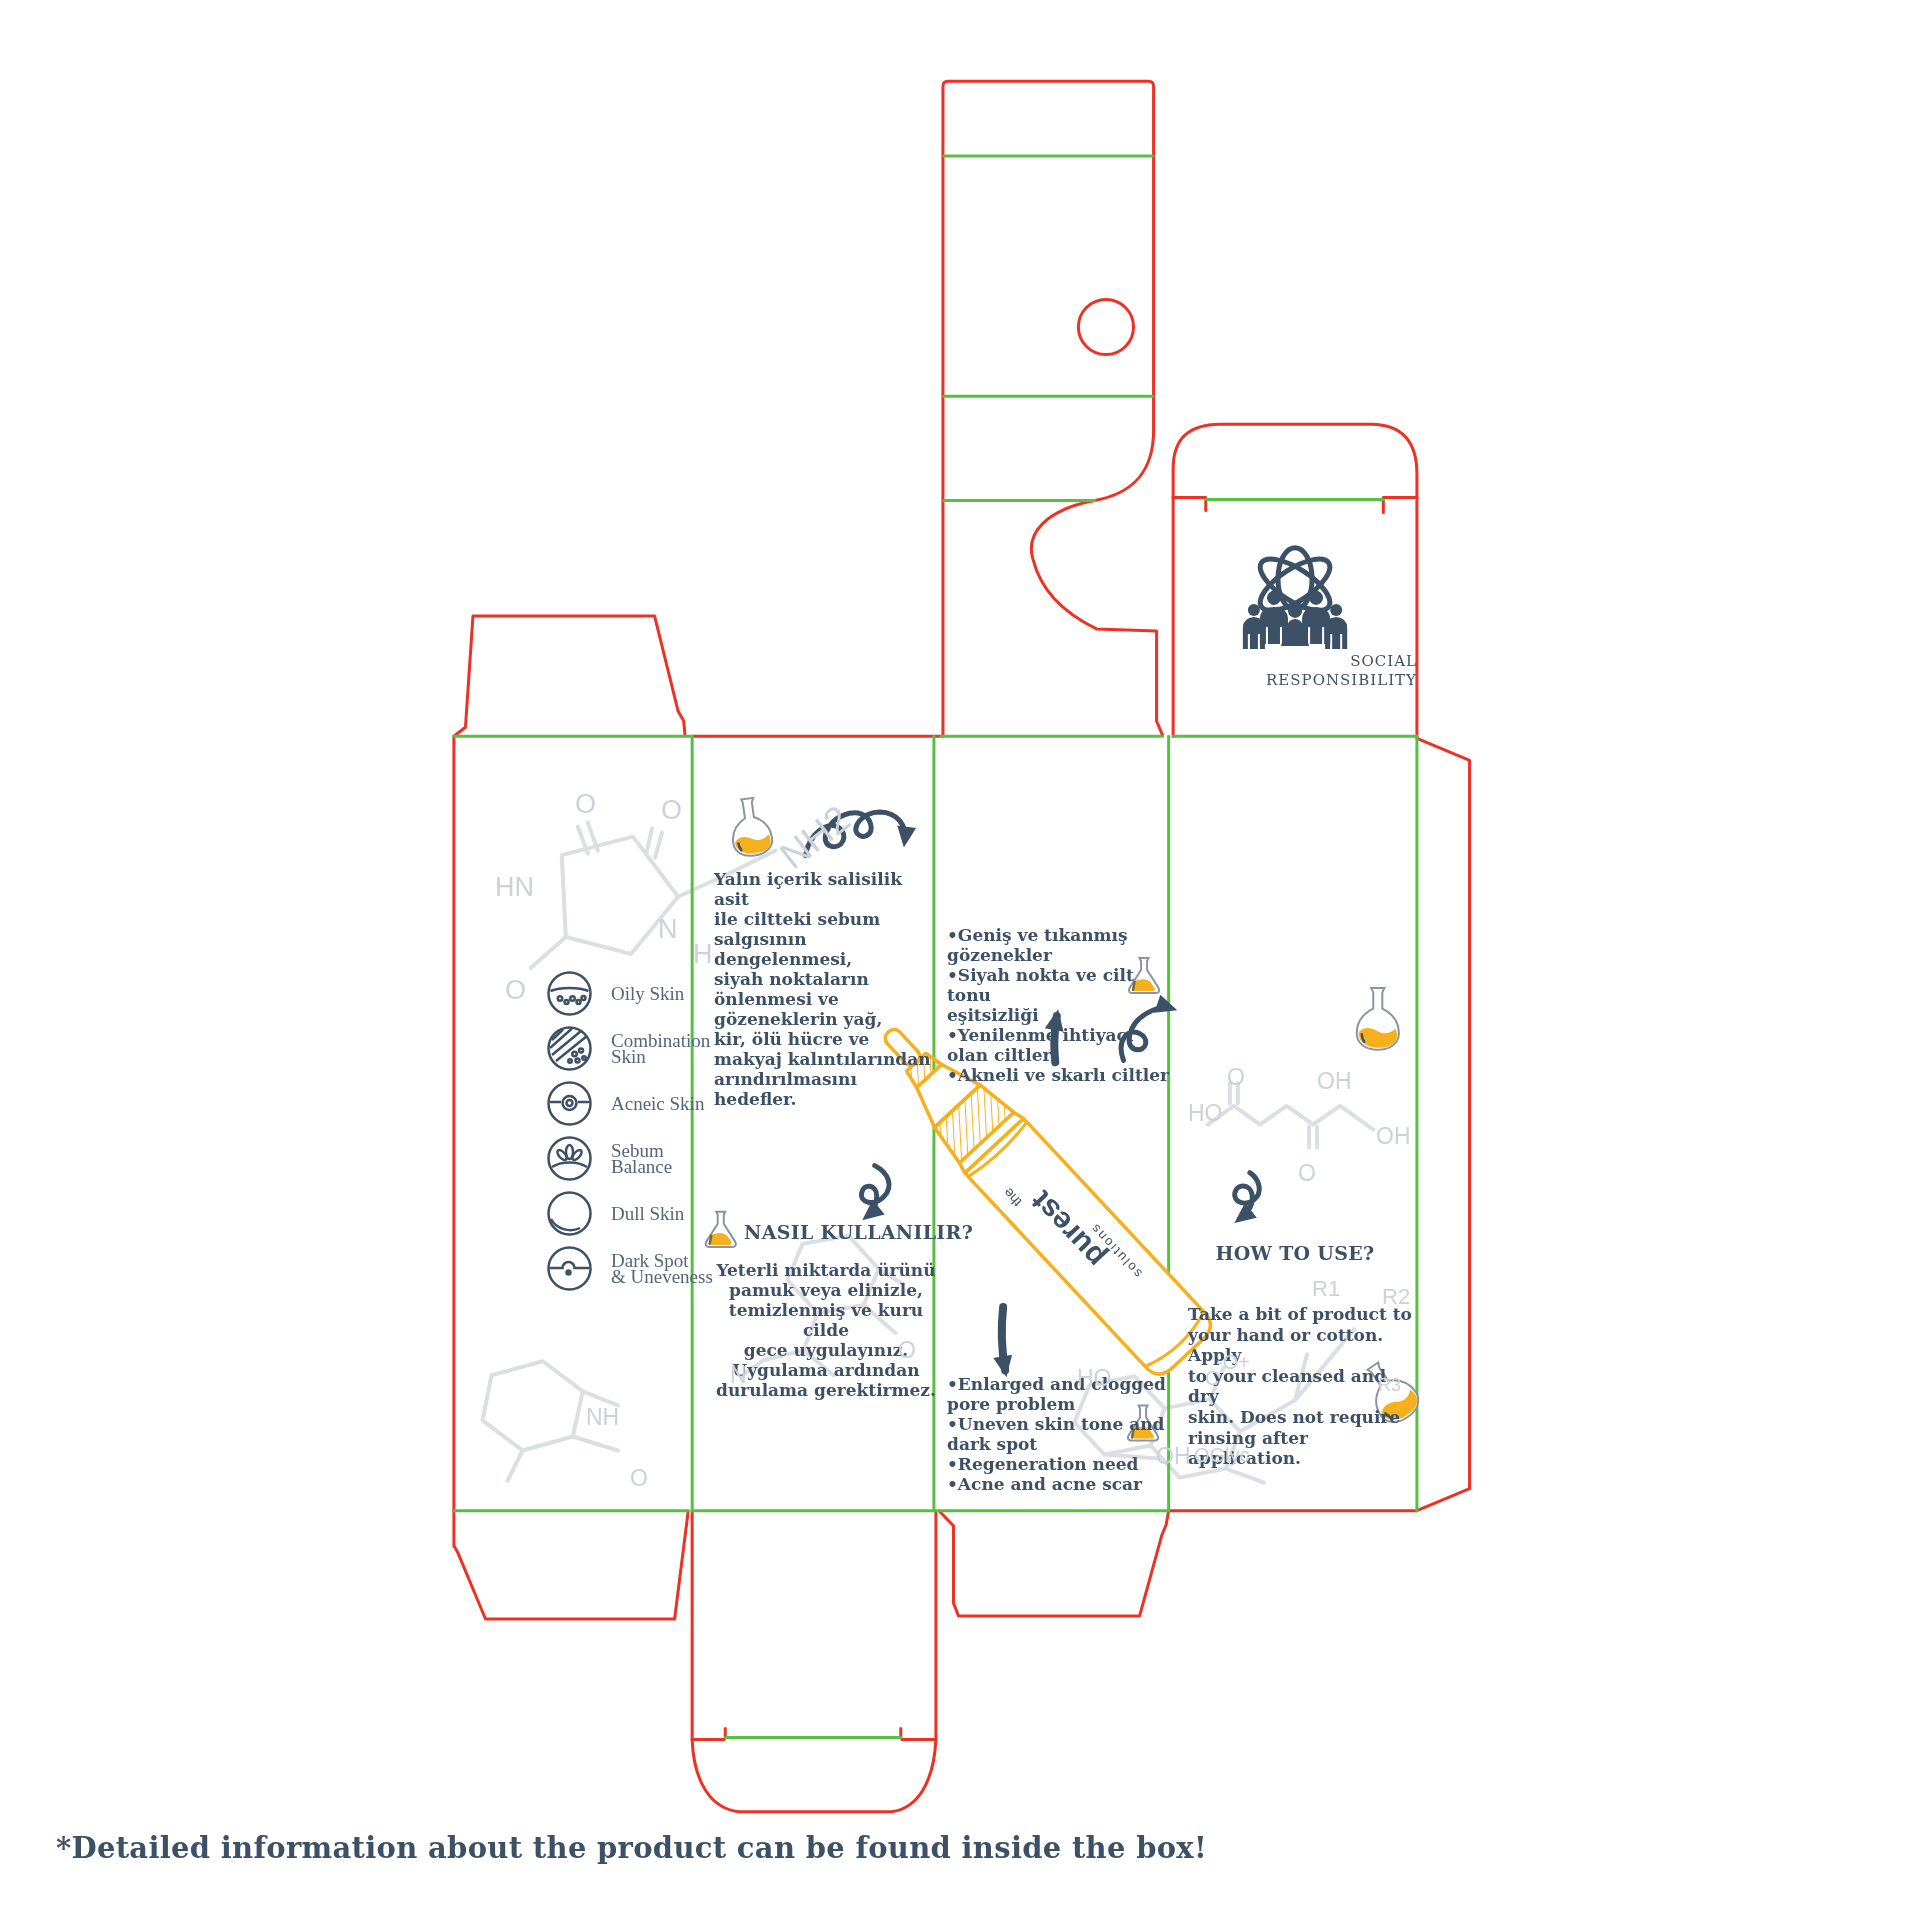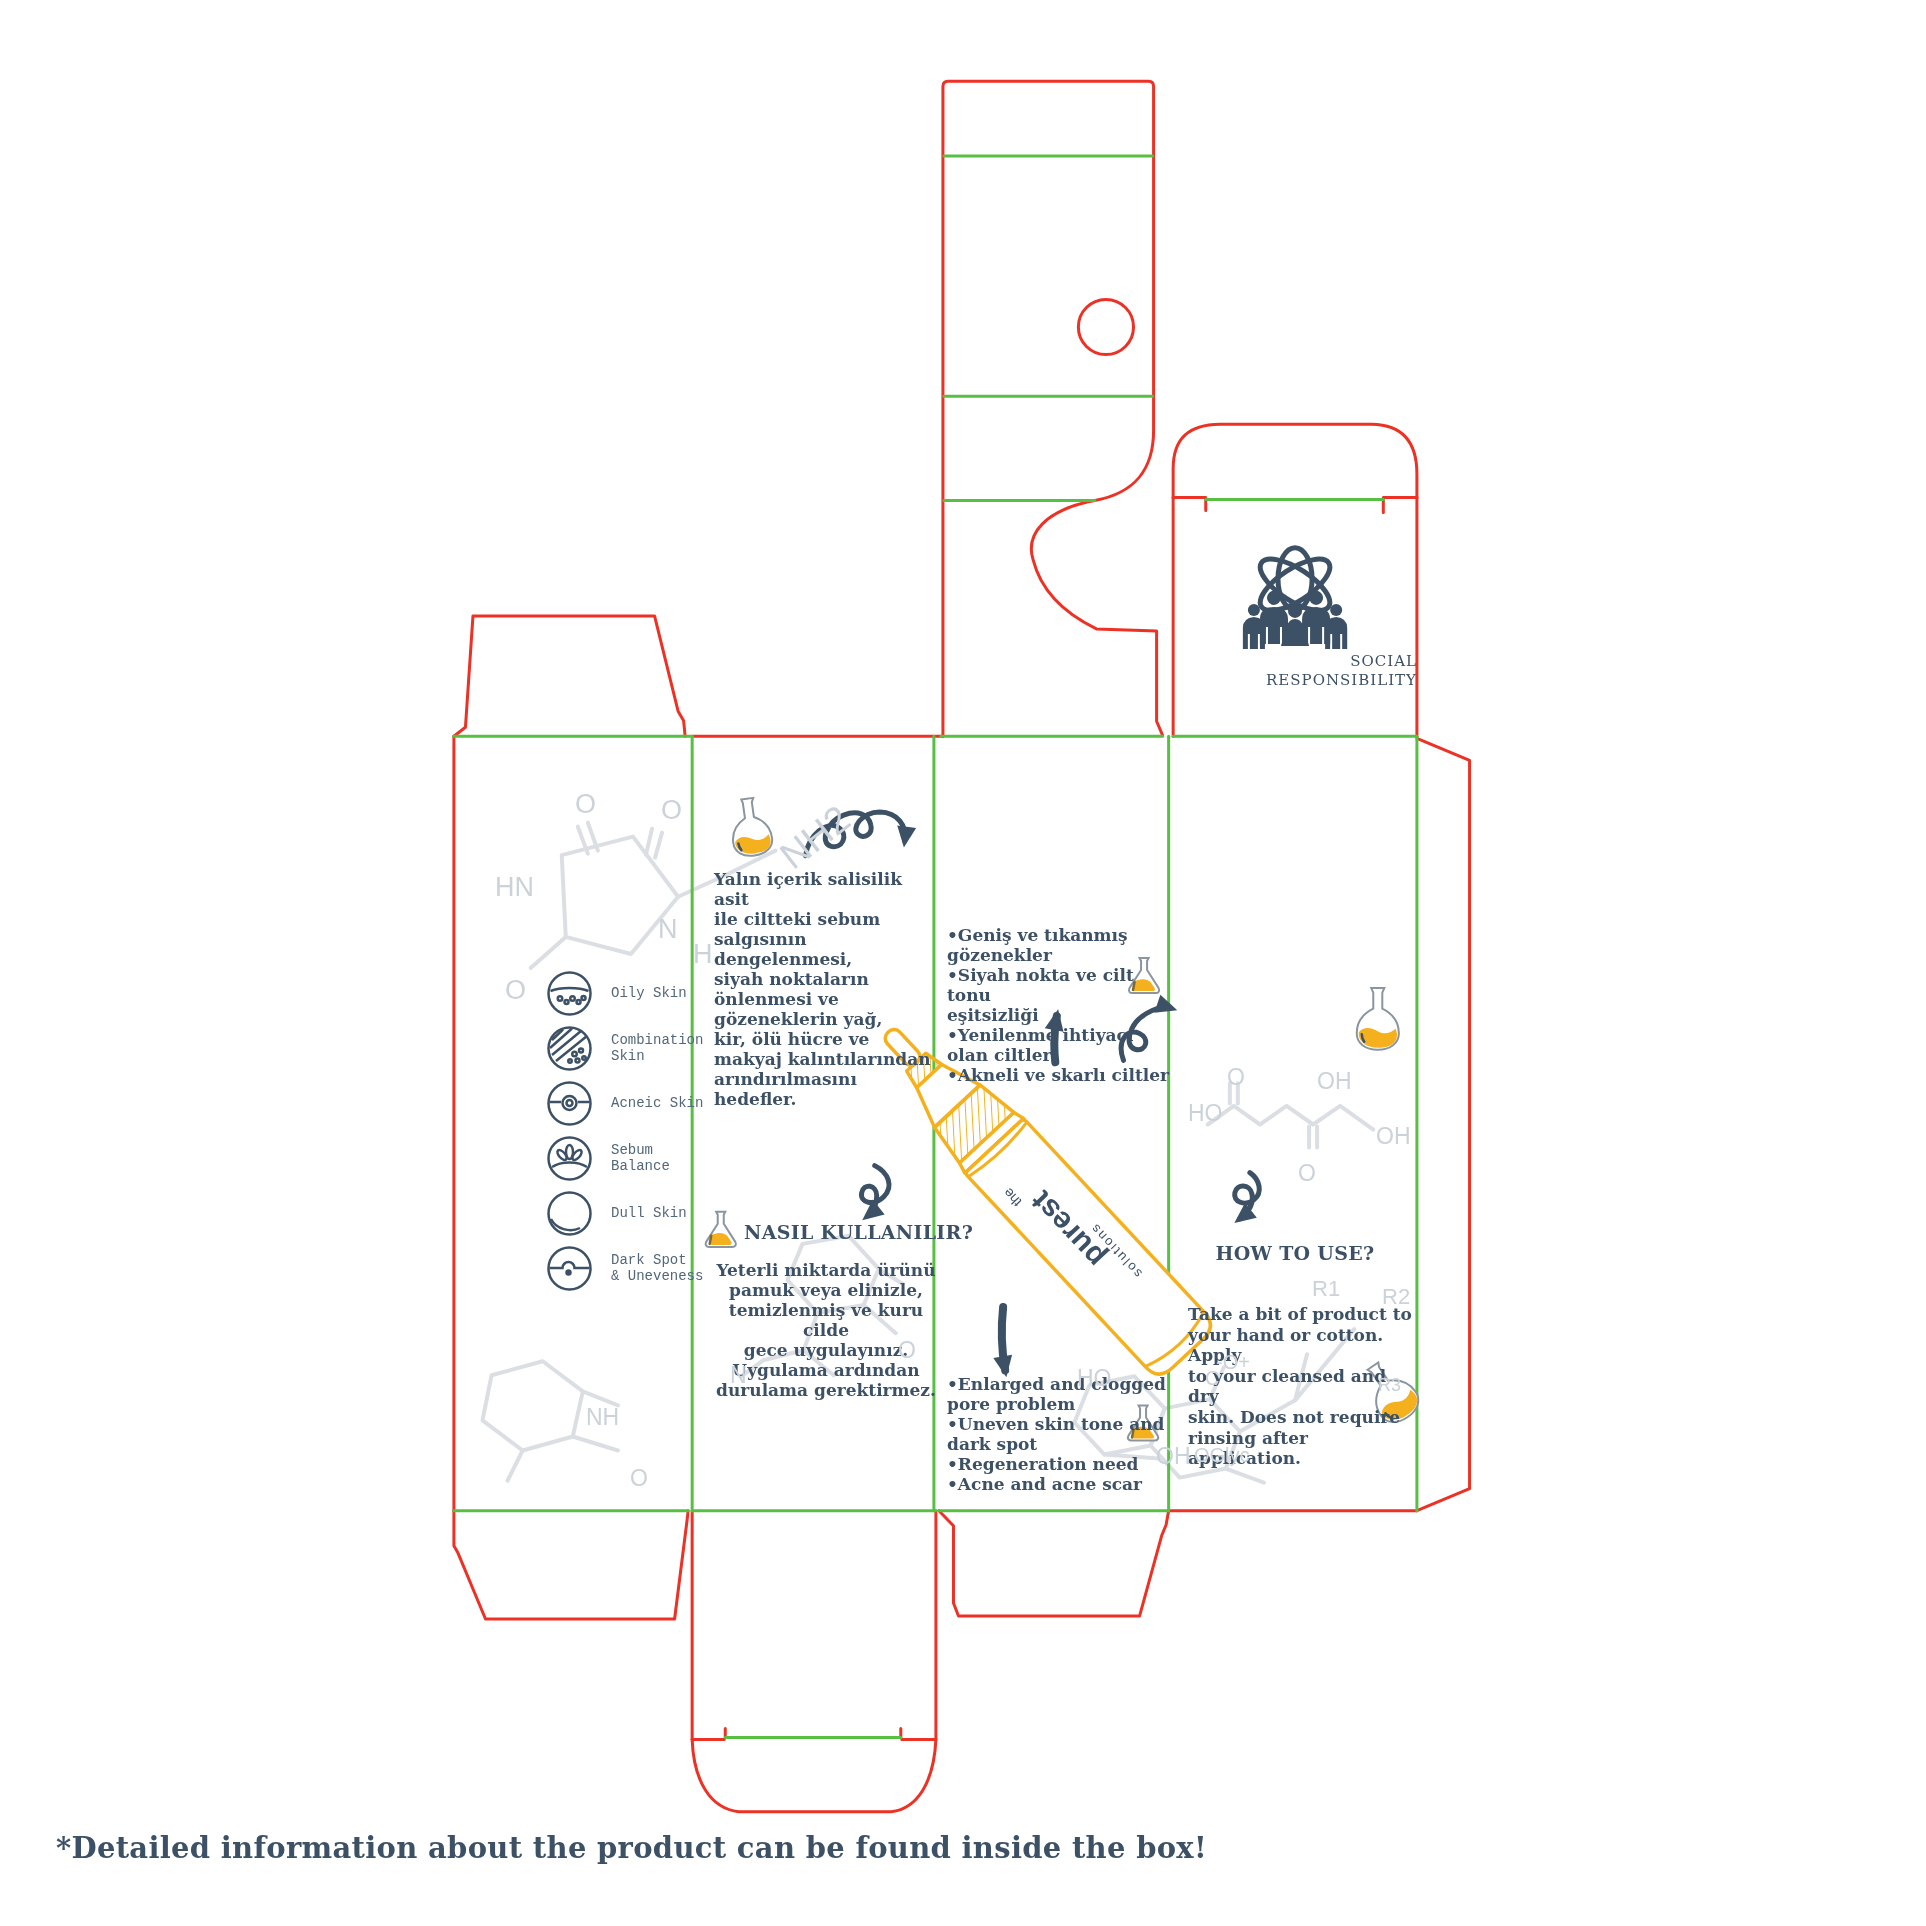--- a/index.html
+++ b/index.html
@@ -5,22 +5,22 @@
   html,body{margin:0;padding:0;background:#ffffff;}
   .board{position:relative;width:1926px;height:1926px;background:#fff;overflow:hidden;
          font-family:"DejaVu Serif",serif;}
   .abs{position:absolute;}
   .txt{color:var(--ink);font-weight:700;white-space:pre-line;}
   .body-txt{font-size:17px;line-height:20px;}
   .heading{font-size:19px;line-height:20px;letter-spacing:0.3px;}
   .footer{font-size:29px;color:var(--ink);font-weight:700;letter-spacing:0.3px;}
   .skin-row{display:flex;align-items:center;height:55px;}
   .skin-ic{width:47px;height:47px;flex:0 0 47px;}
-  .skin-lb{margin-left:18px;font-family:Liberation Mono, monospace;font-weight:400;
-           font-size:14px;line-height:15.5px;color:var(--label);white-space:pre-line;}
+  .skin-lb{margin-left:18px;font-family:Liberation Serif, serif;font-weight:400;
+           font-size:19px;line-height:15.5px;color:var(--label);white-space:pre-line;}
   .social-t{width:244px;text-align:right;color:var(--ink);font-weight:400;
             font-size:15px;line-height:19px;letter-spacing:1px;white-space:pre-line;}
   .wm-label{position:absolute;color:var(--wmtxt);font-family:"Liberation Sans",sans-serif;
             font-weight:400;transform-origin:left top;}
   svg .cut{stroke:var(--red);stroke-width:6;fill:none;stroke-linejoin:round;stroke-linecap:round;}
   svg .fold{stroke:var(--green);stroke-width:6;fill:none;stroke-linecap:round;}
   svg .ink{stroke:var(--ink);fill:none;stroke-linecap:round;stroke-linejoin:round;}
   svg .wm{stroke:var(--wm);stroke-width:8;fill:none;stroke-linecap:round;stroke-linejoin:round;}
 </style>
 </head>

